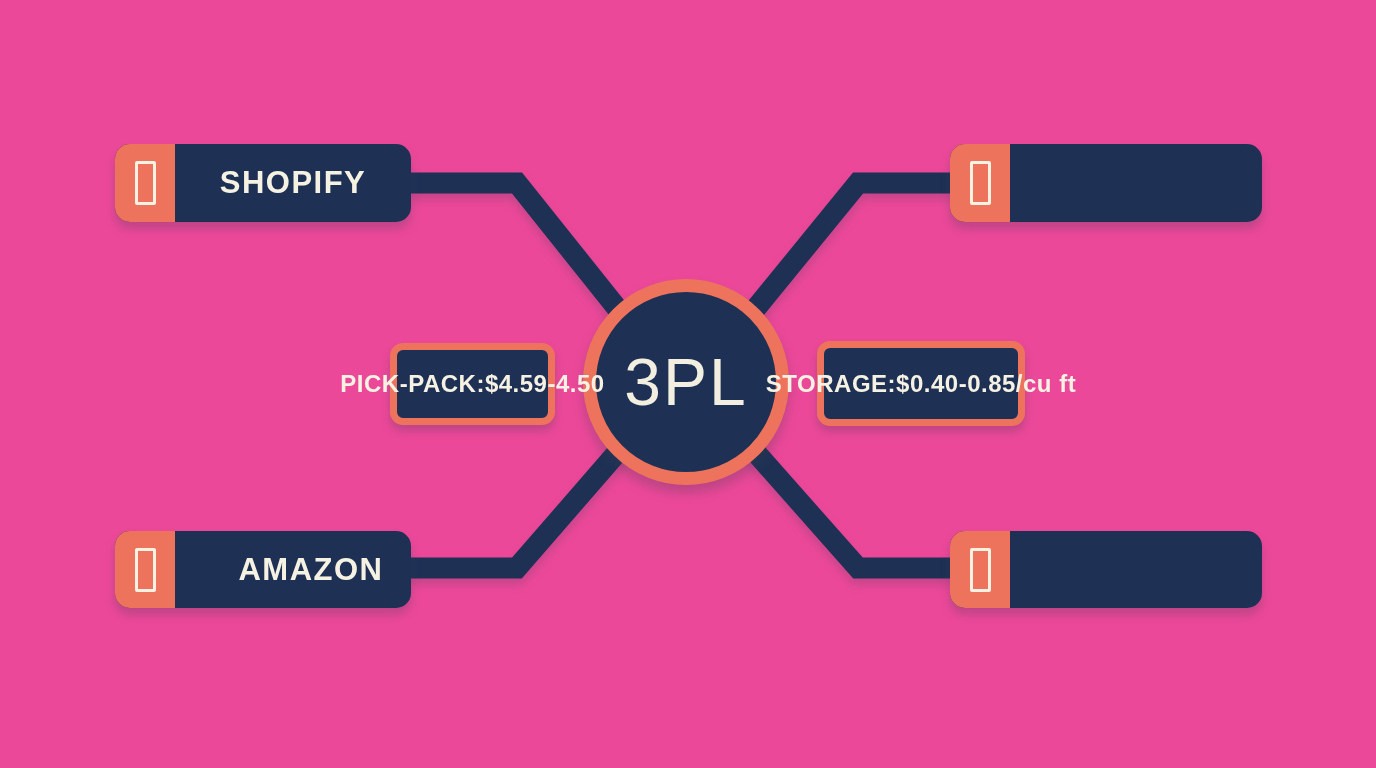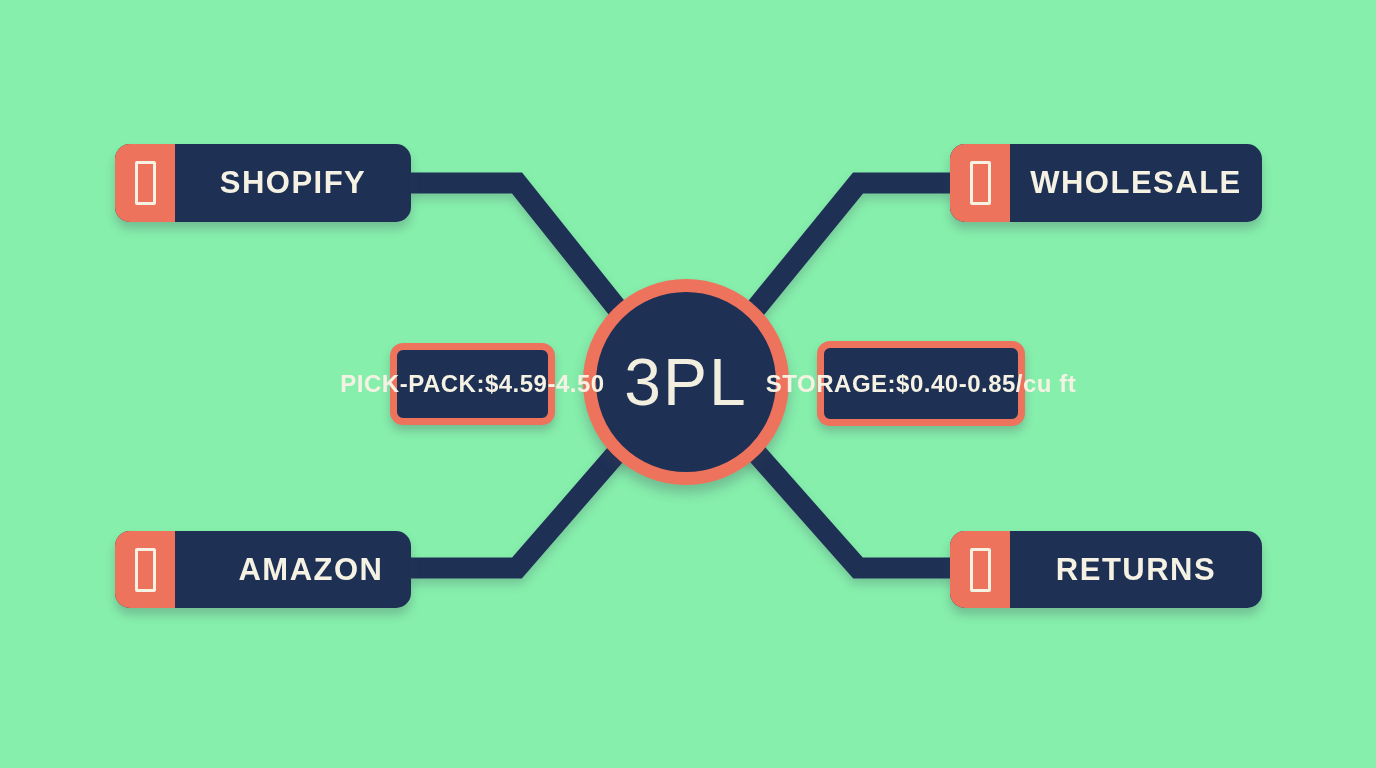--- a/index.html
+++ b/index.html
@@ -5,21 +5,21 @@
   html, body {
     margin: 0;
     padding: 0;
     background: #e8e4d4;
     font-family: "Liberation Sans", sans-serif;
   }
   .canvas {
     position: relative;
     width: 1376px;
     height: 768px;
-    background: #86efac;
+    background: #ec4899;
     overflow: hidden;
   }
   .connectors {
     position: absolute;
     left: 0;
     top: 0;
     width: 1376px;
     height: 768px;
     filter: drop-shadow(0 6px 5px rgba(60, 60, 80, 0.22));
   }
@@ -120,35 +120,33 @@
     <div class="node-icon-block">
       <div class="tofu"></div>
     </div>
     <div class="node-label">SHOPIFY</div>
   </div>
 
   <div class="node node-wholesale">
     <div class="node-icon-block">
       <div class="tofu"></div>
     </div>
-    <div class="node-label">WHOLESALE</div>
   </div>
 
   <div class="node node-amazon">
     <div class="node-icon-block">
       <div class="tofu"></div>
     </div>
     <div class="node-label">AMAZON</div>
   </div>
 
   <div class="node node-returns">
     <div class="node-icon-block">
       <div class="tofu"></div>
     </div>
-    <div class="node-label">RETURNS</div>
   </div>
 
   <div class="hub">
     <div class="hub-label">3PL</div>
   </div>
 
   <div class="price-tag tag-pickpack">
     <div class="line">PICK-PACK:</div>
     <div class="line">$4.59-4.50</div>
   </div>

